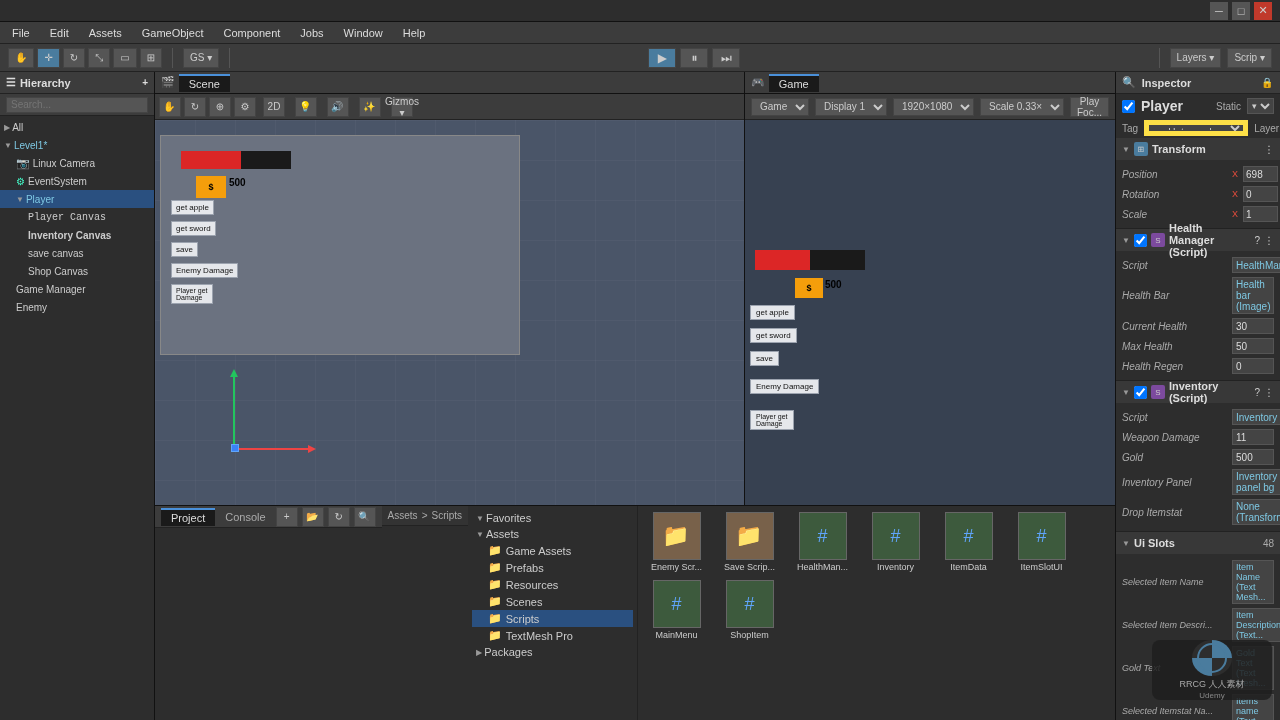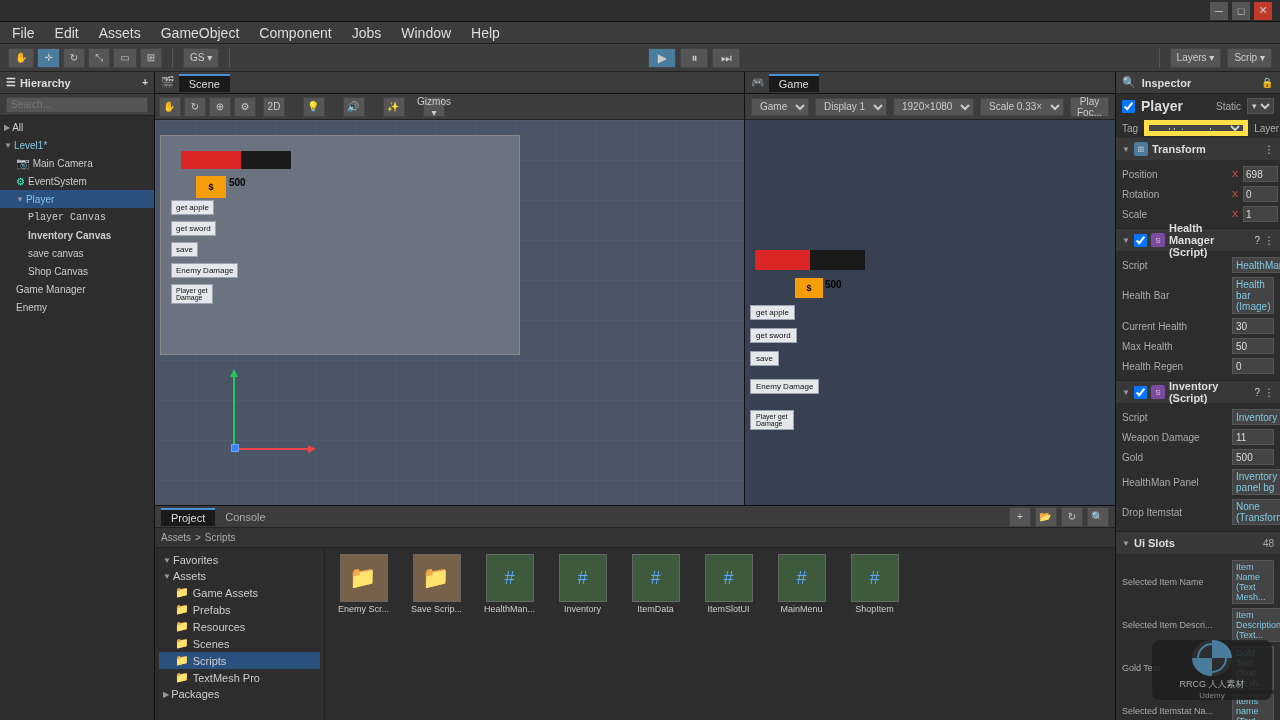--- a/index.html
+++ b/index.html
@@ -44,21 +44,21 @@
       height: 22px;
       background: #3c3c3c;
       display: flex;
       align-items: center;
       padding: 0 4px;
       gap: 4px;
       border-bottom: 1px solid #222;
     }
     .menu-item {
       padding: 2px 8px;
-      font-size: 14px;
+      font-size: 11px;
       color: #ddd;
       cursor: pointer;
     }
 
     
     .toolbar {
       height: 28px;
       background: #3c3c3c;
       display: flex;
       align-items: center;
@@ -344,21 +344,21 @@
     
     .bottom-area {
       height: 215px;
       display: flex;
       border-top: 1px solid #111;
     }
     .project-panel {
       flex: 1;
       background: #2d2d2d;
       display: flex;
-      flex-direction: column;
+      flex-direction: row;
     }
     .project-tabs {
       height: 22px;
       background: #3c3c3c;
       display: flex;
       align-items: center;
       padding: 0 6px;
       border-bottom: 1px solid #222;
     }
     .project-content {
@@ -463,20 +463,21 @@
       display: flex;
       align-items: center;
       padding: 2px 0;
       min-height: 18px;
     }
     .prop-label {
       width: 110px;
       color: #aaa;
       font-size: 10px;
       flex-shrink: 0;
+      font-style: italic;
     }
     .prop-value {
       flex: 1;
       color: #ddd;
       font-size: 10px;
       background: #444;
       padding: 1px 3px;
       border: 1px solid #555;
       min-height: 16px;
       display: flex; align-items: center;
@@ -628,21 +629,21 @@
       <div class="hierarchy-item">
         <span class="tri">▶</span>
         <span style="font-size:10px;">All</span>
       </div>
       <div class="hierarchy-item">
         <span class="tri">▼</span>
         <span style="color:#7ec8e3; font-size:10px;">Level1*</span>
       </div>
       <div class="hierarchy-item indent-1">
         <span class="cam-icon">📷</span>
-        <span style="font-size:10px;">Main Camera</span>
+        <span style="font-size:10px;">Linux Camera</span>
       </div>
       <div class="hierarchy-item indent-1">
         <span class="cube-icon">⚙</span>
         <span style="font-size:10px;">EventSystem</span>
       </div>
       <div class="hierarchy-item indent-1 selected">
         <span class="tri">▼</span>
         <span style="font-size:10px; color:#7ec8e3;">Player</span>
       </div>
       <div class="hierarchy-item indent-2">
@@ -673,21 +674,21 @@
       <div class="scene-panel">
         <div class="tab-header">
           <span>🎬</span>
           <span class="tab-active">Scene</span>
         </div>
         <div class="scene-toolbar">
           <button class="scene-btn">✋</button>
           <button class="scene-btn active">↻</button>
           <button class="scene-btn">⊕</button>
           <button class="scene-btn">⚙</button>
-          <div style="margin-left:4px; display:flex; gap:18px; align-items:flex-start;">
+          <div style="margin-left:4px; display:flex; gap:10px; align-items:flex-start;">
             <button class="scene-btn">2D</button>
             <button class="scene-btn">💡</button>
             <button class="scene-btn">🔊</button>
             <button class="scene-btn">✨</button>
             <button class="scene-btn">Gizmos ▾</button>
           </div>
         </div>
         <div class="scene-content">
           <div class="scene-viewport">
             <div class="scene-grid-lines"></div>
@@ -977,21 +978,21 @@
           </div>
           <div class="prop-row">
             <span class="prop-label">Weapon Damage</span>
             <div class="prop-value">11</div>
           </div>
           <div class="prop-row">
             <span class="prop-label">Gold</span>
             <div class="prop-value">500</div>
           </div>
           <div class="prop-row">
-            <span class="prop-label">HealthMan Panel</span>
+            <span class="prop-label">Inventory Panel</span>
             <div class="prop-value ref">Inventory panel bg</div>
           </div>
           <div class="prop-row">
             <span class="prop-label">Drop Itemstat</span>
             <div class="prop-value ref">None (Transform)</div>
           </div>
         </div>
       </div>
 
       <div class="component-section">

